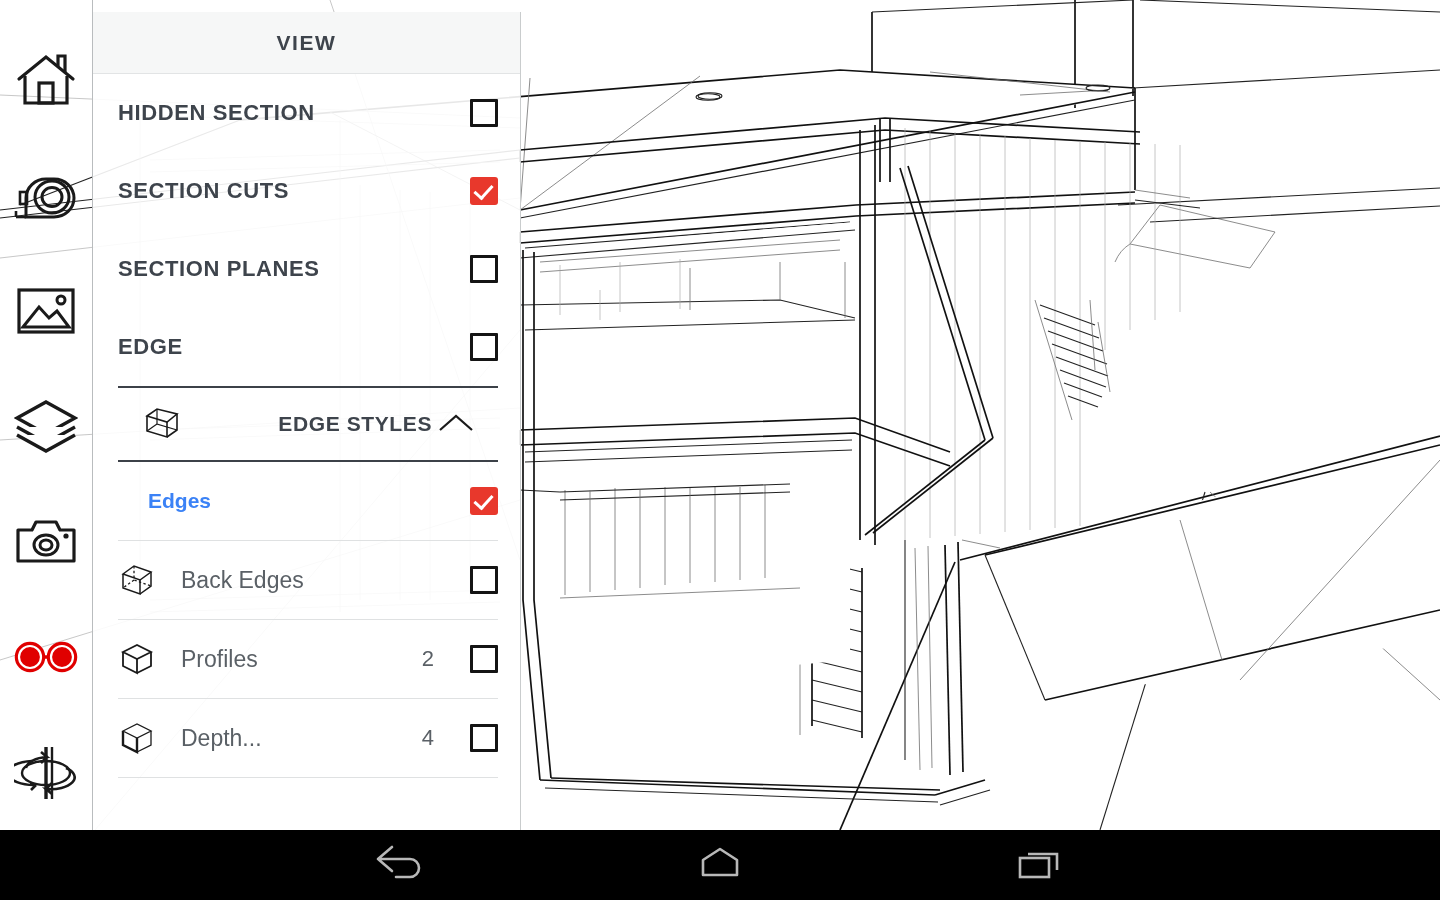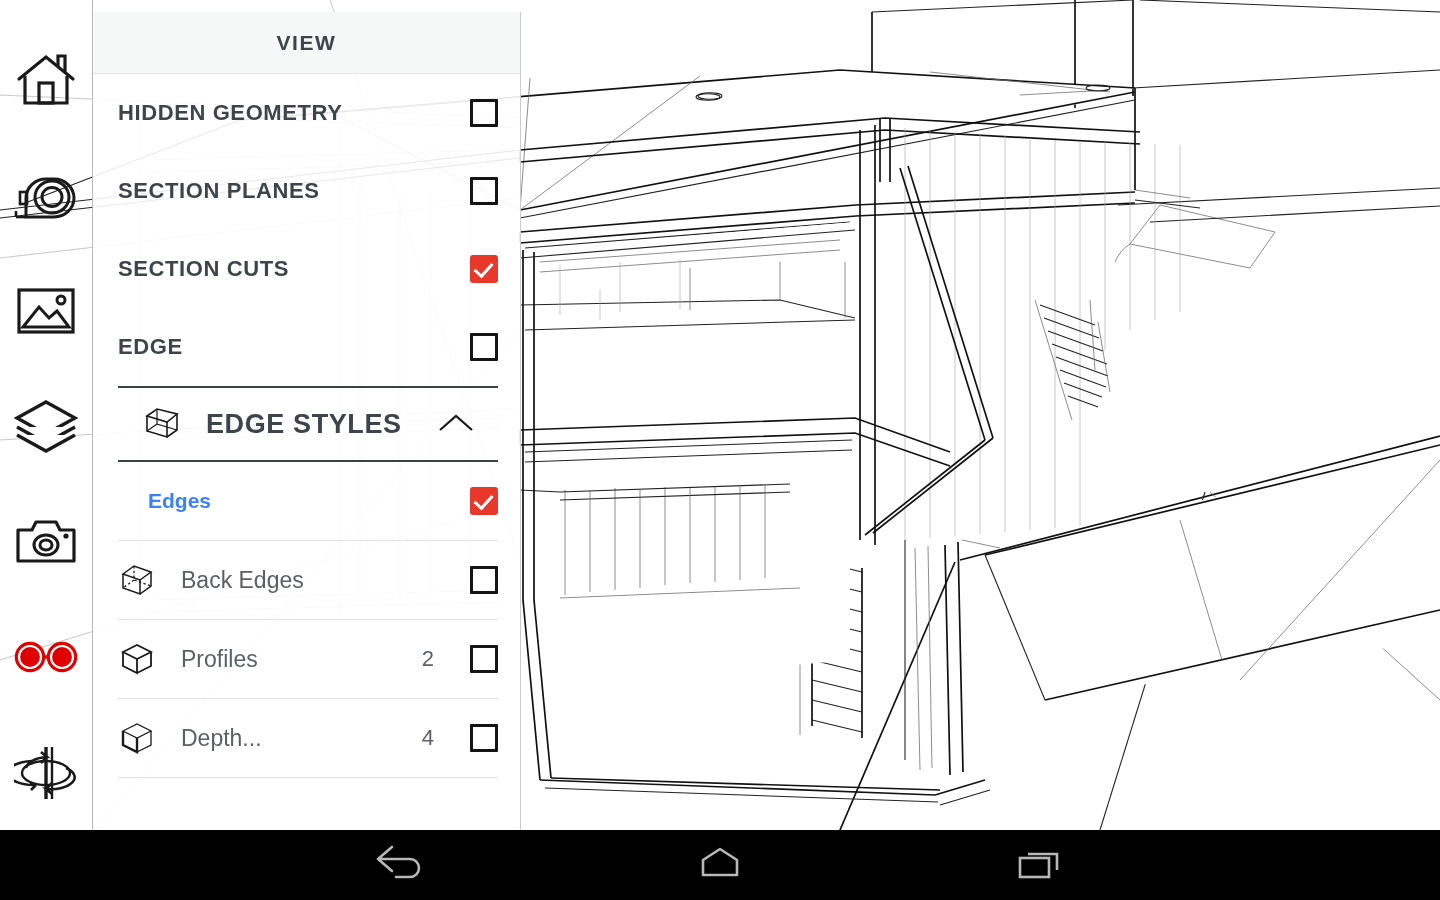--- a/index.html
+++ b/index.html
@@ -111,22 +111,22 @@
     position:relative;
     height:76px;
     display:flex; align-items:center;
     padding-left:25px; padding-right:22px;
     border-top:2px solid #3c4148;
     border-bottom:2px solid #3c4148;
     margin-left:25px; margin-right:22px;
   }
   .sec-header .ico { width:44px; flex:0 0 44px; display:flex; align-items:center; }
   .sec-header .lbl {
-    font-size:27px; font-weight:bold; color:#3e444c;
-    letter-spacing:0.6px; flex:1; padding-left:19px;
+    font-size:21px; font-weight:bold; color:#3e444c;
+    letter-spacing:0.6px; flex:1; padding-left:19px;text-align:right;
   }
   .sec-header .chev { width:44px; flex:0 0 44px; display:flex; align-items:center; justify-content:flex-end; cursor:pointer;}
 
   .sub-row {
     height:78px;
     display:flex; align-items:center;
     padding-left:25px; padding-right:22px;
     border-top:1px solid #dfe1e2;
     margin-left:0;
   }
@@ -439,32 +439,32 @@
 
   <div id="view-panel">
 
     <div id="panel-header">
       <span class="t">VIEW</span>
     </div>
 
     <div class="panel-body">
 
       <div class="row top-row">
-        <span class="row-label-caps">HIDDEN GEOMETRY</span>
+        <span class="row-label-caps">HIDDEN SECTION</span>
         <span class="cb"></span>
+      </div>
+
+      <div class="row">
+        <span class="row-label-caps">SECTION CUTS</span>
+        <span class="cb checked"></span>
       </div>
 
       <div class="row">
         <span class="row-label-caps">SECTION PLANES</span>
         <span class="cb"></span>
-      </div>
-
-      <div class="row">
-        <span class="row-label-caps">SECTION CUTS</span>
-        <span class="cb checked"></span>
       </div>
 
       <div class="row">
         <span class="row-label-caps">EDGE</span>
         <span class="cb"></span>
       </div>
 
       <div class="sec-header">
         <span class="ico">
           <svg width="38" height="38" viewBox="0 0 38 38">

